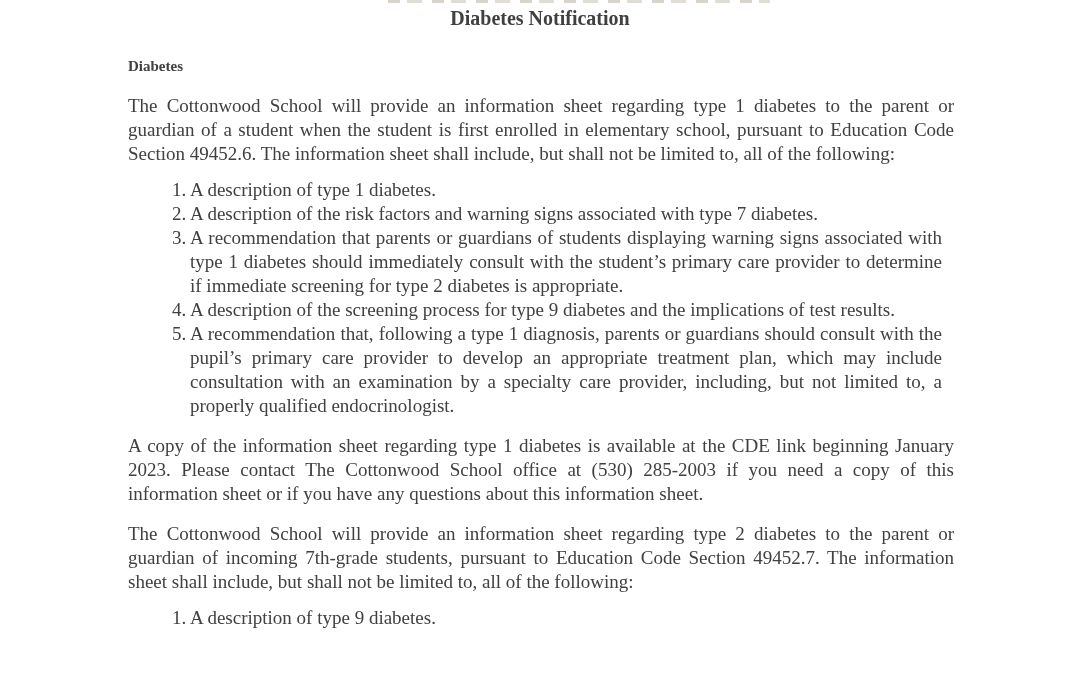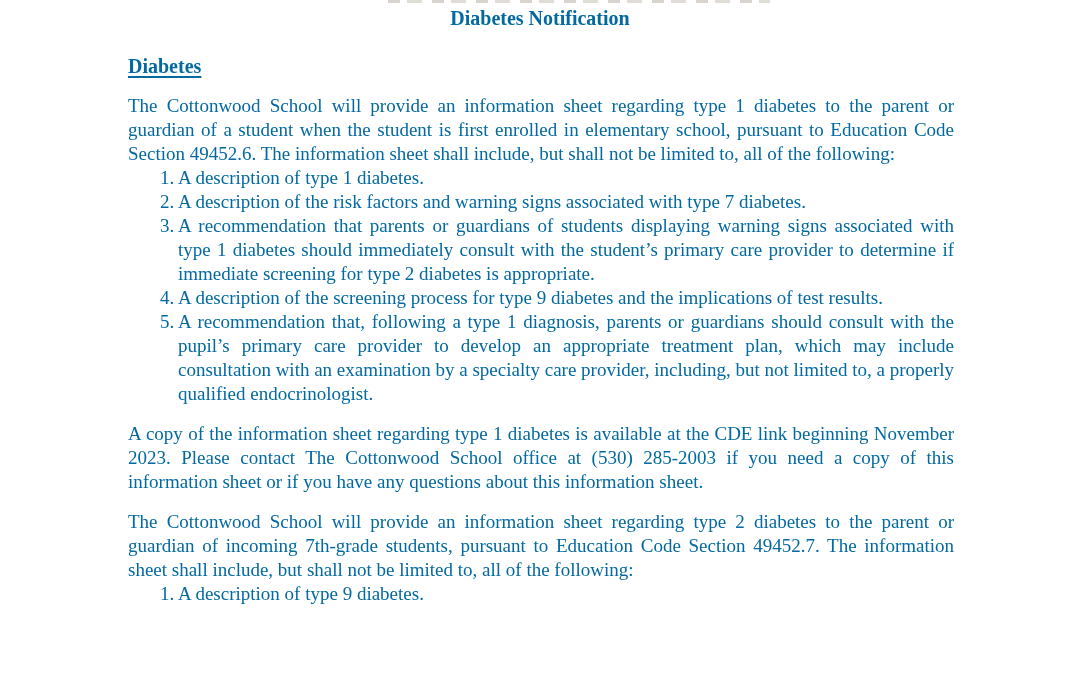--- a/index.html
+++ b/index.html
@@ -3,21 +3,21 @@
 <meta charset="utf-8">
 <style>
   html, body { margin: 0; padding: 0; background: #ffffff; }
   .page {
     position: relative;
     width: 1080px;
     height: 675px;
     background: #ffffff;
     overflow: hidden;
     font-family: "Liberation Serif", "DejaVu Serif", serif;
-    color: #0369a1;
+    color: #404040;
     font-size: 19px;
     line-height: 24px;
   }
   
   .remnant {
     position: absolute;
     top: 0;
     left: 388px;
     width: 382px;
     height: 3px;
@@ -31,35 +31,34 @@
     text-align: center;
     font-size: 20px;
     font-weight: bold;
     line-height: 24px;
   }
   .content {
     margin: 0 126px 0 128px; 
   }
   .section-heading {
     margin: 24px 0 0 0;
-    font-size: 20px;
+    font-size: 15px;
     font-weight: bold;
     line-height: 24px;
-    text-decoration: underline;
     text-decoration-thickness: 2px;
     text-underline-offset: 3px;
   }
   p.body-par {
     margin: 16px 0 0 0;
     text-align: justify;
   }
   ol.num-list {
     list-style: none;
     counter-reset: item;
-    margin: 0;
+    margin: 12px;
     padding: 0 0 0 50px; 
   }
   ol.num-list > li {
     counter-increment: item;
     position: relative;
     text-align: justify;
   }
   ol.num-list > li::before {
     content: counter(item) ".";
     position: absolute;
@@ -82,21 +81,21 @@
     <p class="body-par">The Cottonwood School will provide an information sheet regarding type 1 diabetes to the parent or guardian of a student when the student is first enrolled in elementary school, pursuant to Education Code Section 49452.6. The information sheet shall include, but shall not be limited to, all of the following:</p>
 
     <ol class="num-list">
       <li>A description of type 1 diabetes.</li>
       <li>A description of the risk factors and warning signs associated with type 7 diabetes.</li>
       <li>A recommendation that parents or guardians of students displaying warning signs associated with type 1 diabetes should immediately consult with the student’s primary care provider to determine if immediate screening for type 2 diabetes is appropriate.</li>
       <li>A description of the screening process for type 9 diabetes and the implications of test results.</li>
       <li>A recommendation that, following a type 1 diagnosis, parents or guardians should consult with the pupil’s primary care provider to develop an appropriate treatment plan, which may include consultation with an examination by a specialty care provider, including, but not limited to, a properly qualified endocrinologist.</li>
     </ol>
 
-    <p class="body-par">A copy of the information sheet regarding type 1 diabetes is available at the CDE link beginning November 2023. Please contact The Cottonwood School office at (530) 285-2003 if you need a copy of this information sheet or if you have any questions about this information sheet.</p>
+    <p class="body-par">A copy of the information sheet regarding type 1 diabetes is available at the CDE link beginning January 2023. Please contact The Cottonwood School office at (530) 285-2003 if you need a copy of this information sheet or if you have any questions about this information sheet.</p>
 
     <p class="body-par">The Cottonwood School will provide an information sheet regarding type 2 diabetes to the parent or guardian of incoming 7th-grade students, pursuant to Education Code Section 49452.7. The information sheet shall include, but shall not be limited to, all of the following:</p>
 
     <ol class="num-list">
       <li>A description of type 9 diabetes.</li>
     </ol>
 
   </div>
 </div>
 

